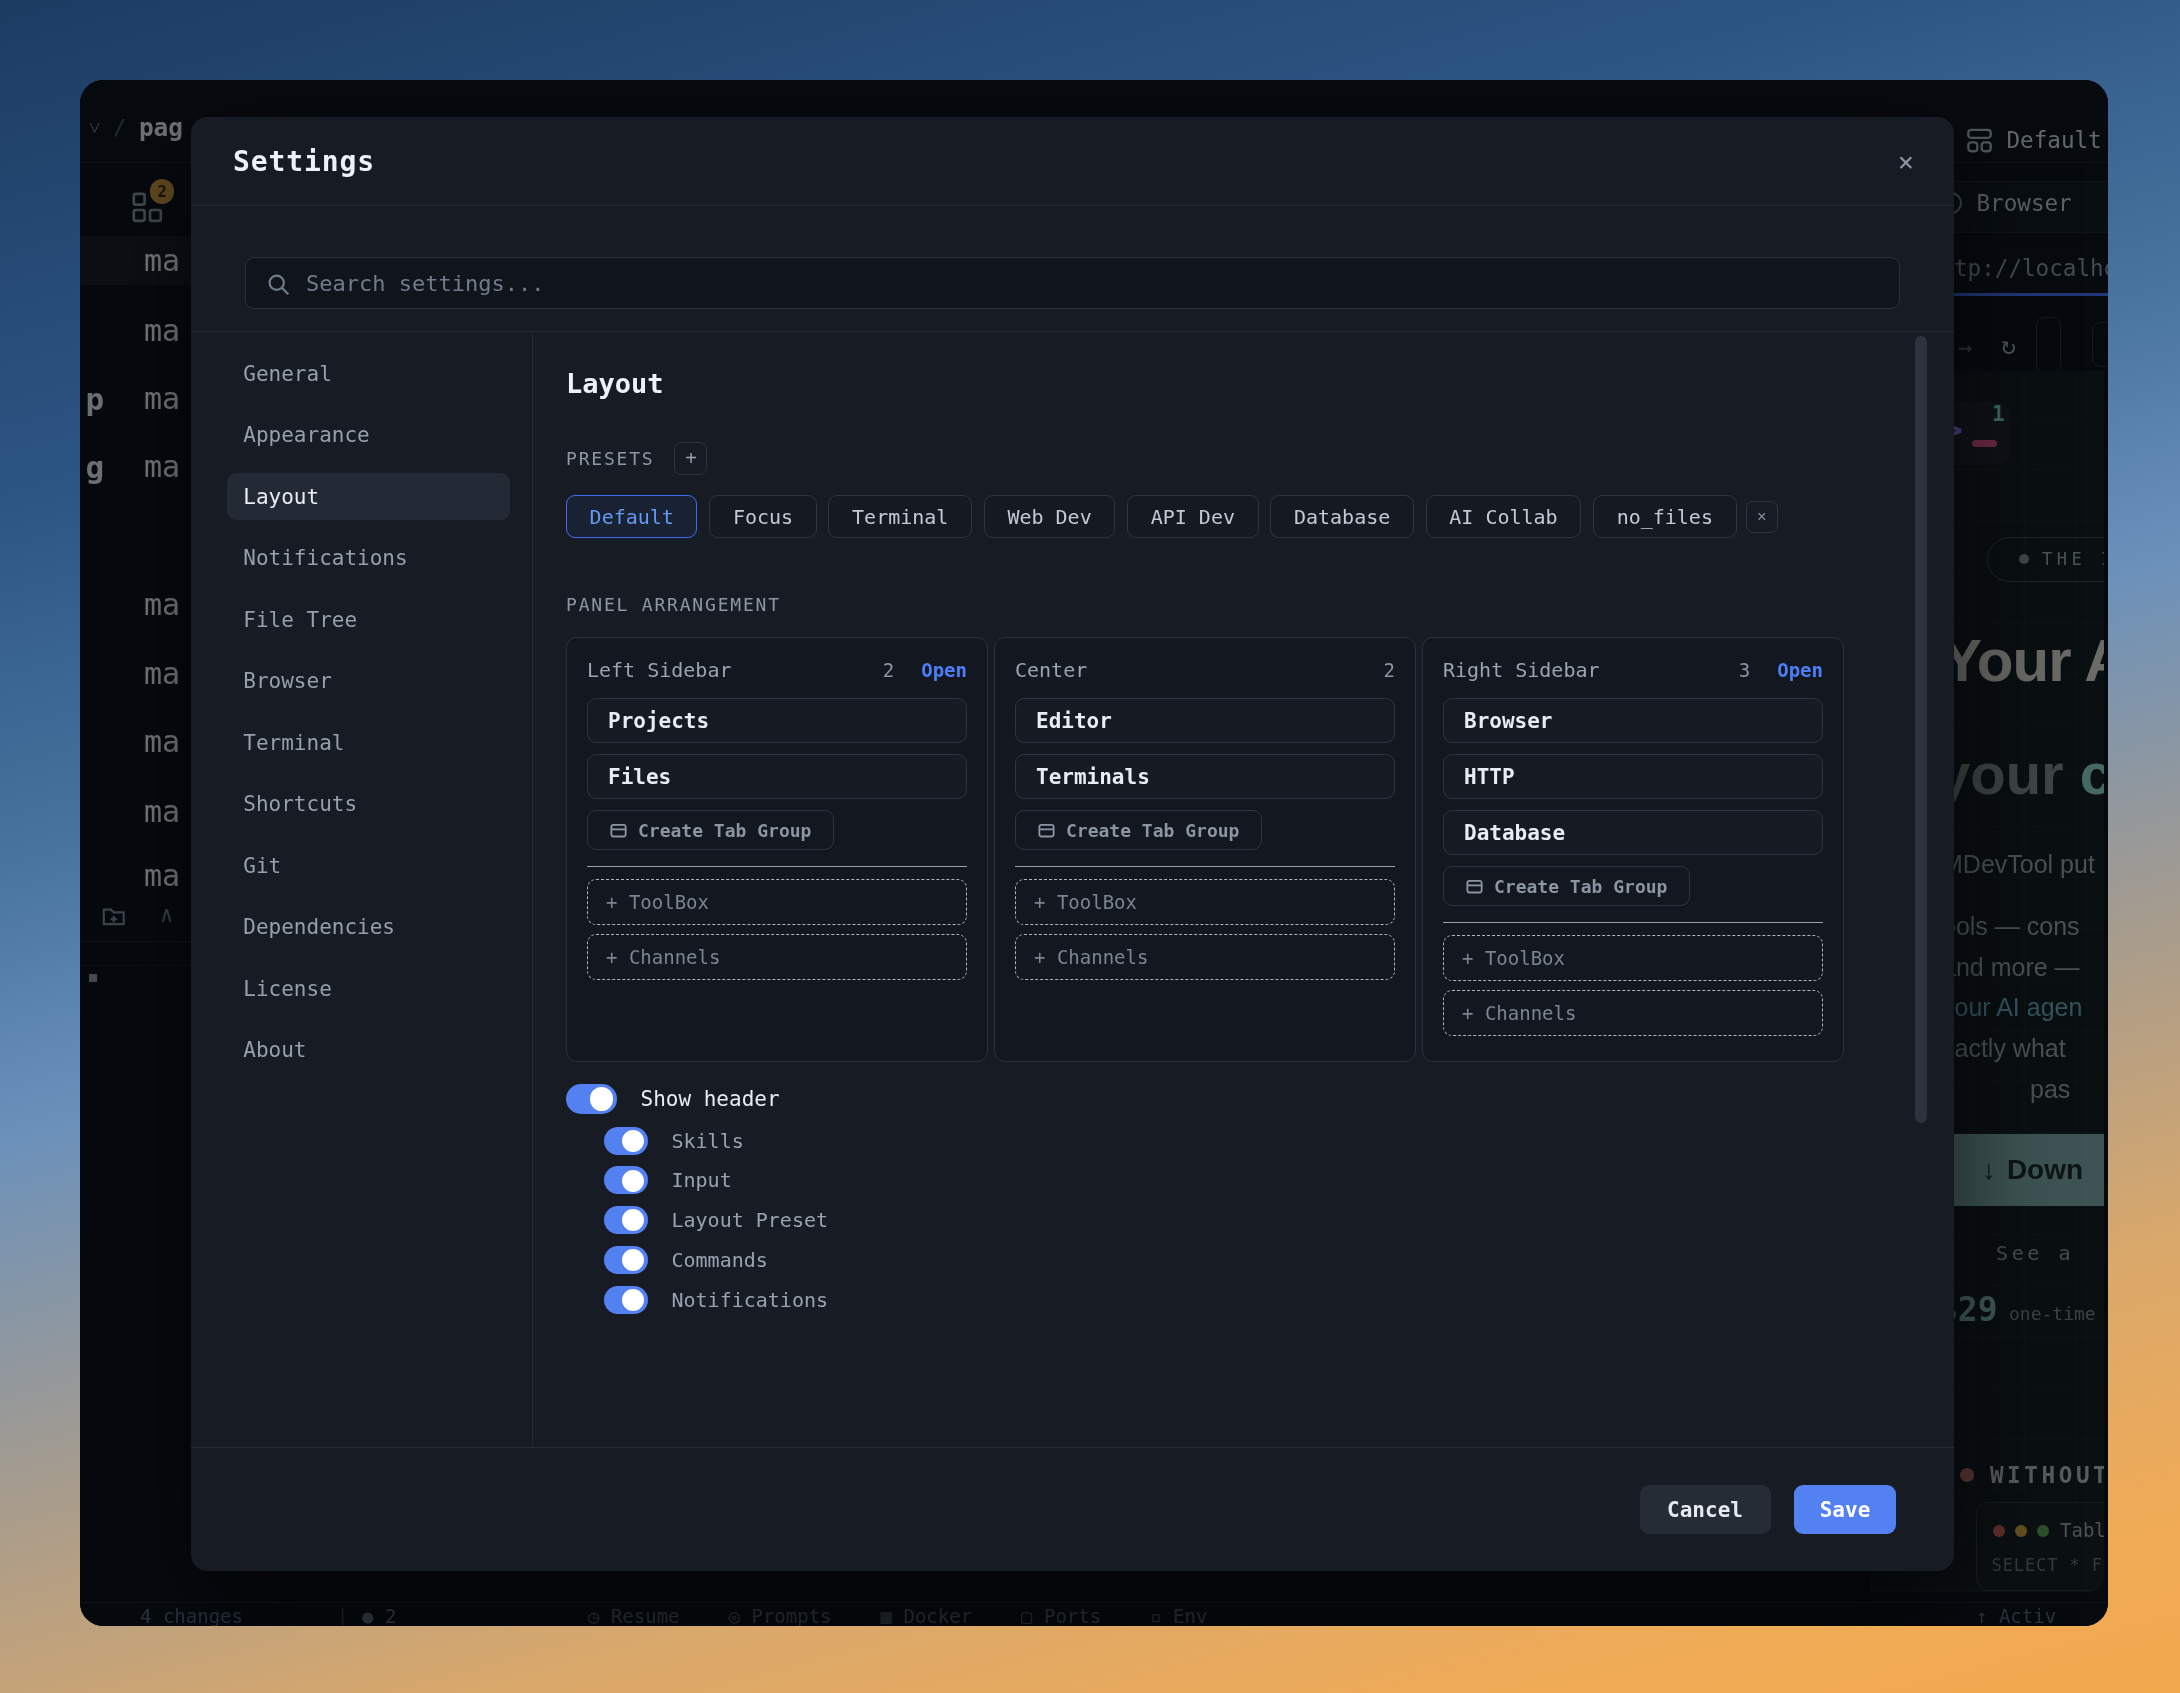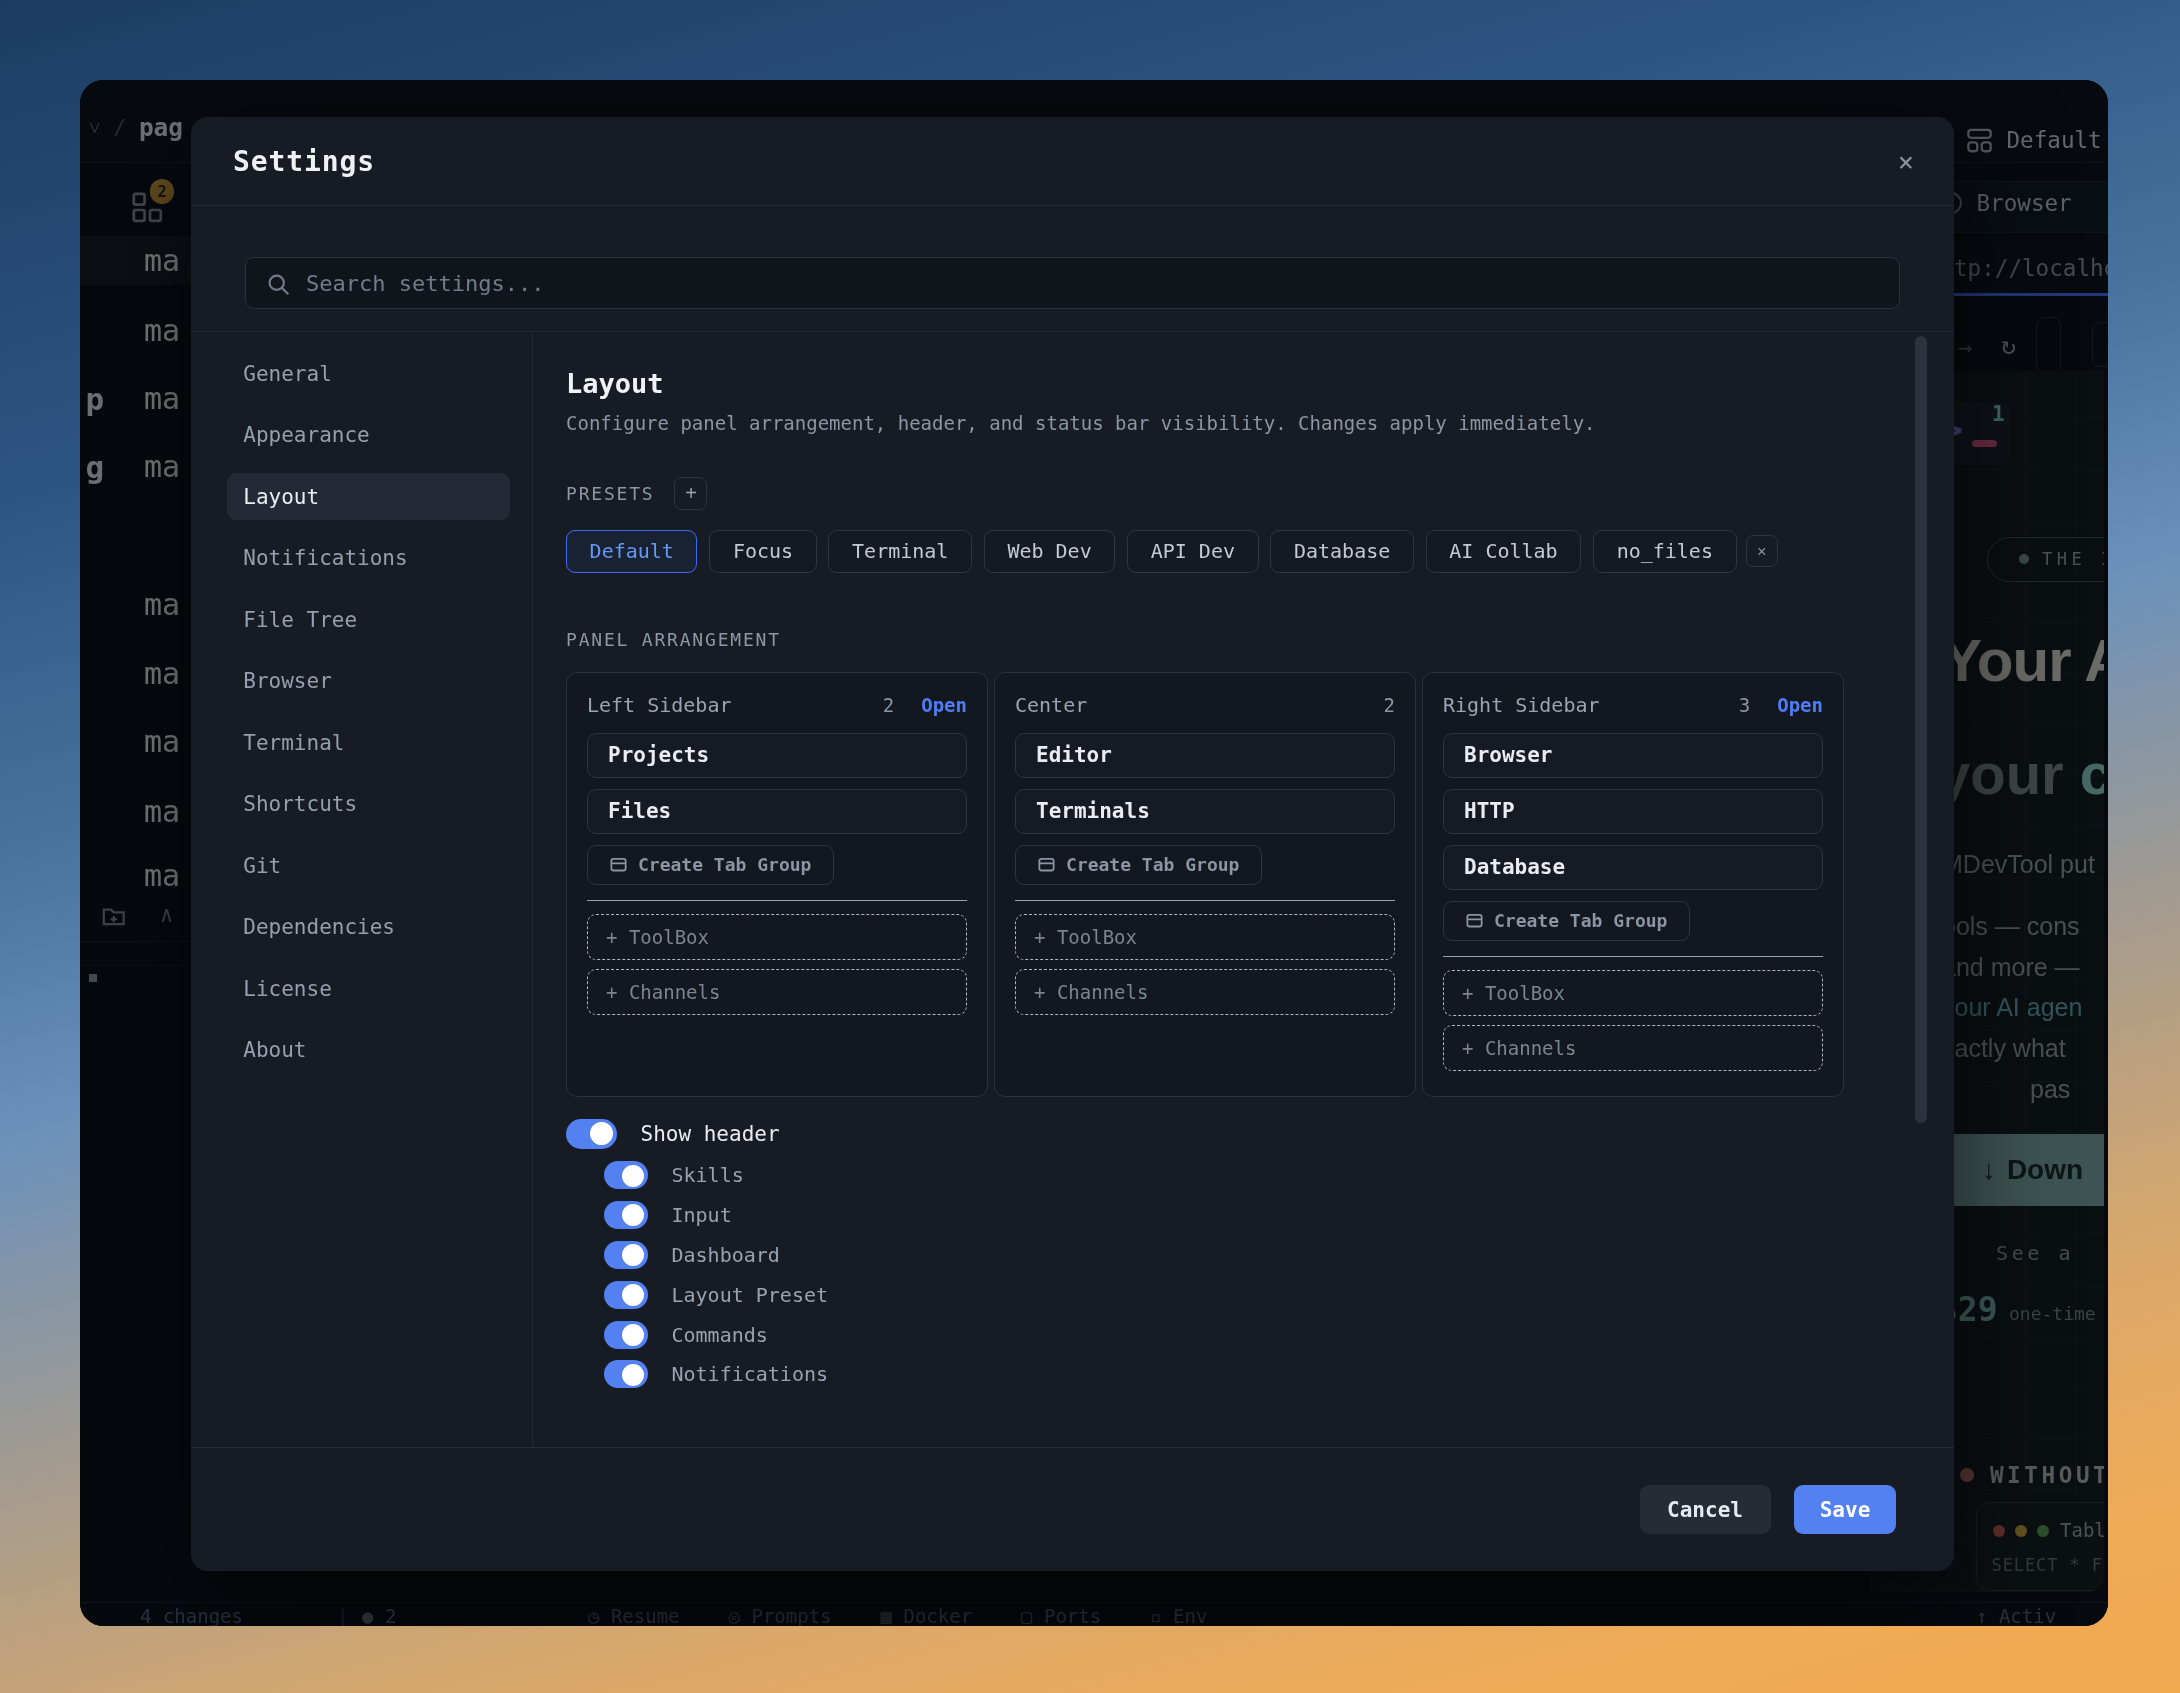--- a/index.html
+++ b/index.html
@@ -345,21 +345,20 @@
           <div class="nav-item">Terminal</div>
           <div class="nav-item">Shortcuts</div>
           <div class="nav-item">Git</div>
           <div class="nav-item">Dependencies</div>
           <div class="nav-item">License</div>
           <div class="nav-item">About</div>
         </div>
 
         <div class="dlg-content">
           <div class="content-title">Layout</div>
-          <div class="content-desc">Configure panel arrangement, header, and status bar visibility. Changes apply immediately.</div>
 
           <div class="presets-row">
             <span class="sec-label">PRESETS</span>
             <button class="plus-btn">+</button>
           </div>
 
           <div class="chips">
             <button class="chip active">Default</button>
             <button class="chip">Focus</button>
             <button class="chip">Terminal</button>
@@ -447,24 +446,20 @@
             <div class="sub-row">
               <span class="tgl"></span>
               <span class="lbl">Skills</span>
             </div>
             <div class="sub-row">
               <span class="tgl"></span>
               <span class="lbl">Input</span>
             </div>
             <div class="sub-row">
               <span class="tgl"></span>
-              <span class="lbl">Dashboard</span>
-            </div>
-            <div class="sub-row">
-              <span class="tgl"></span>
               <span class="lbl">Layout Preset</span>
             </div>
             <div class="sub-row">
               <span class="tgl"></span>
               <span class="lbl">Commands</span>
             </div>
             <div class="sub-row">
               <span class="tgl"></span>
               <span class="lbl">Notifications</span>
             </div>

